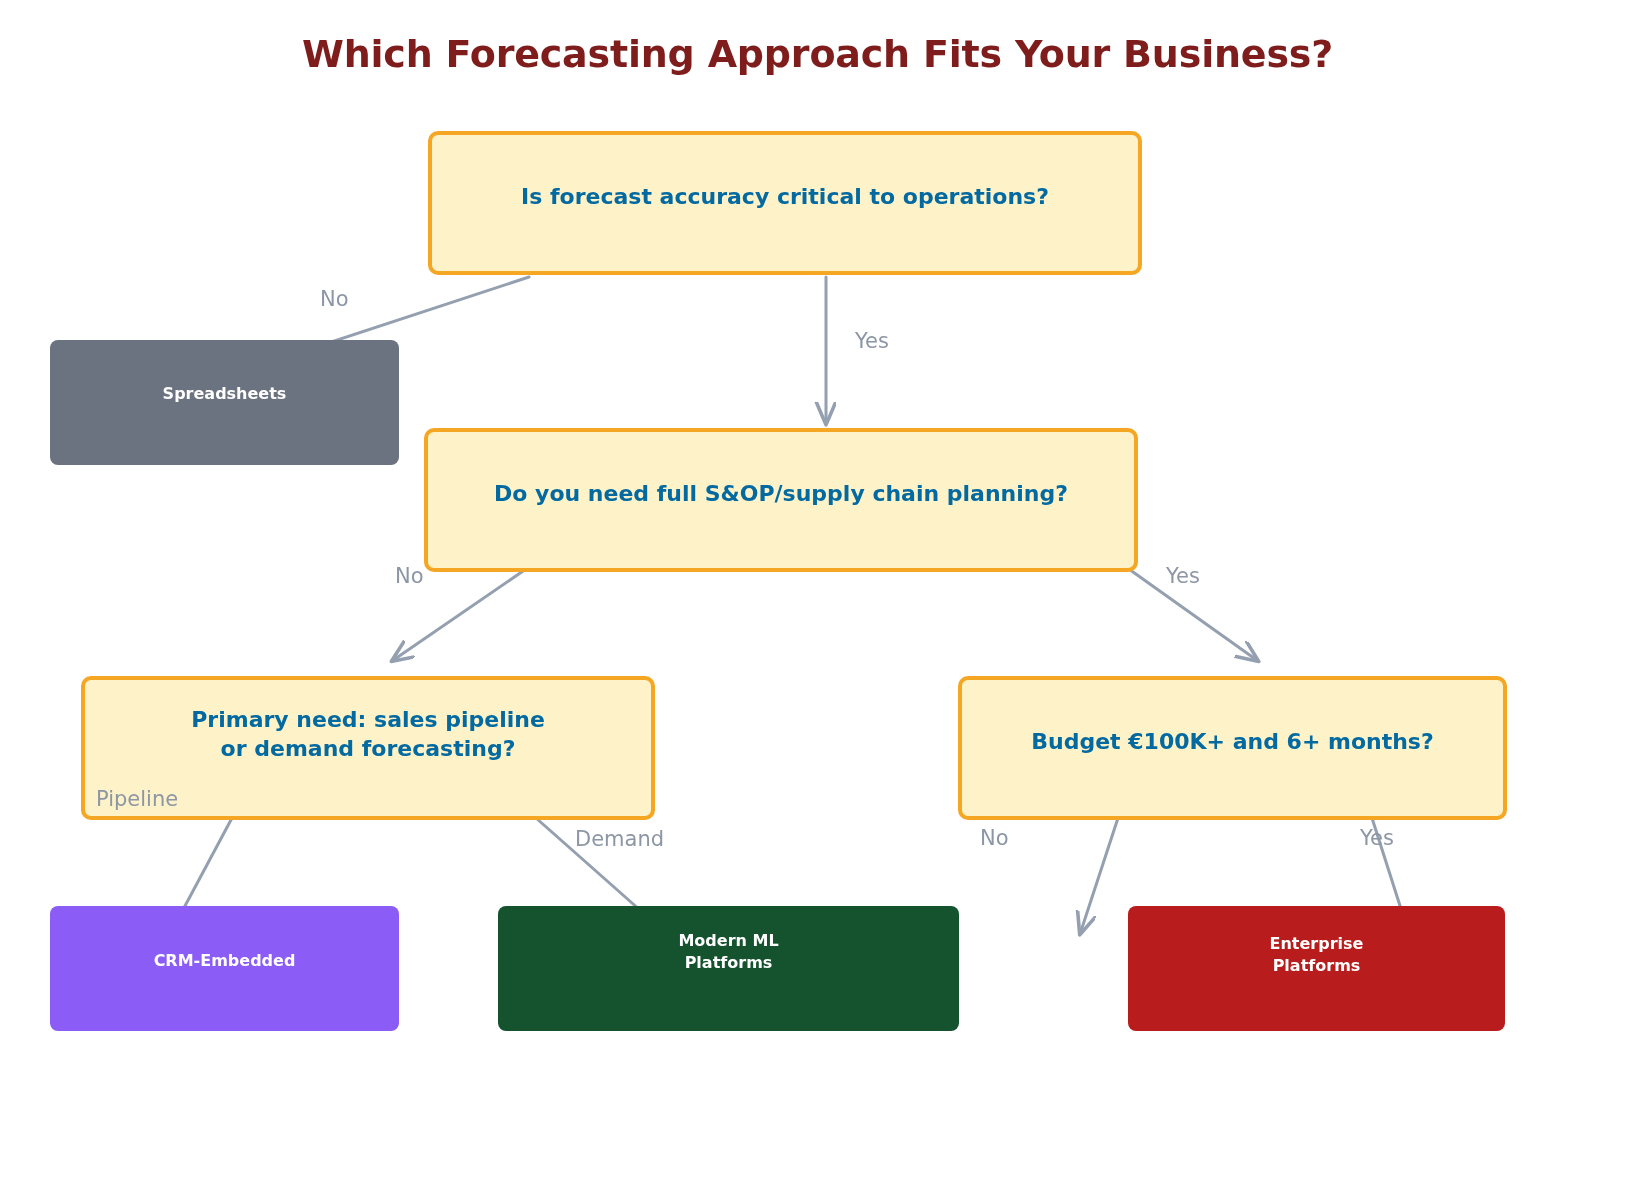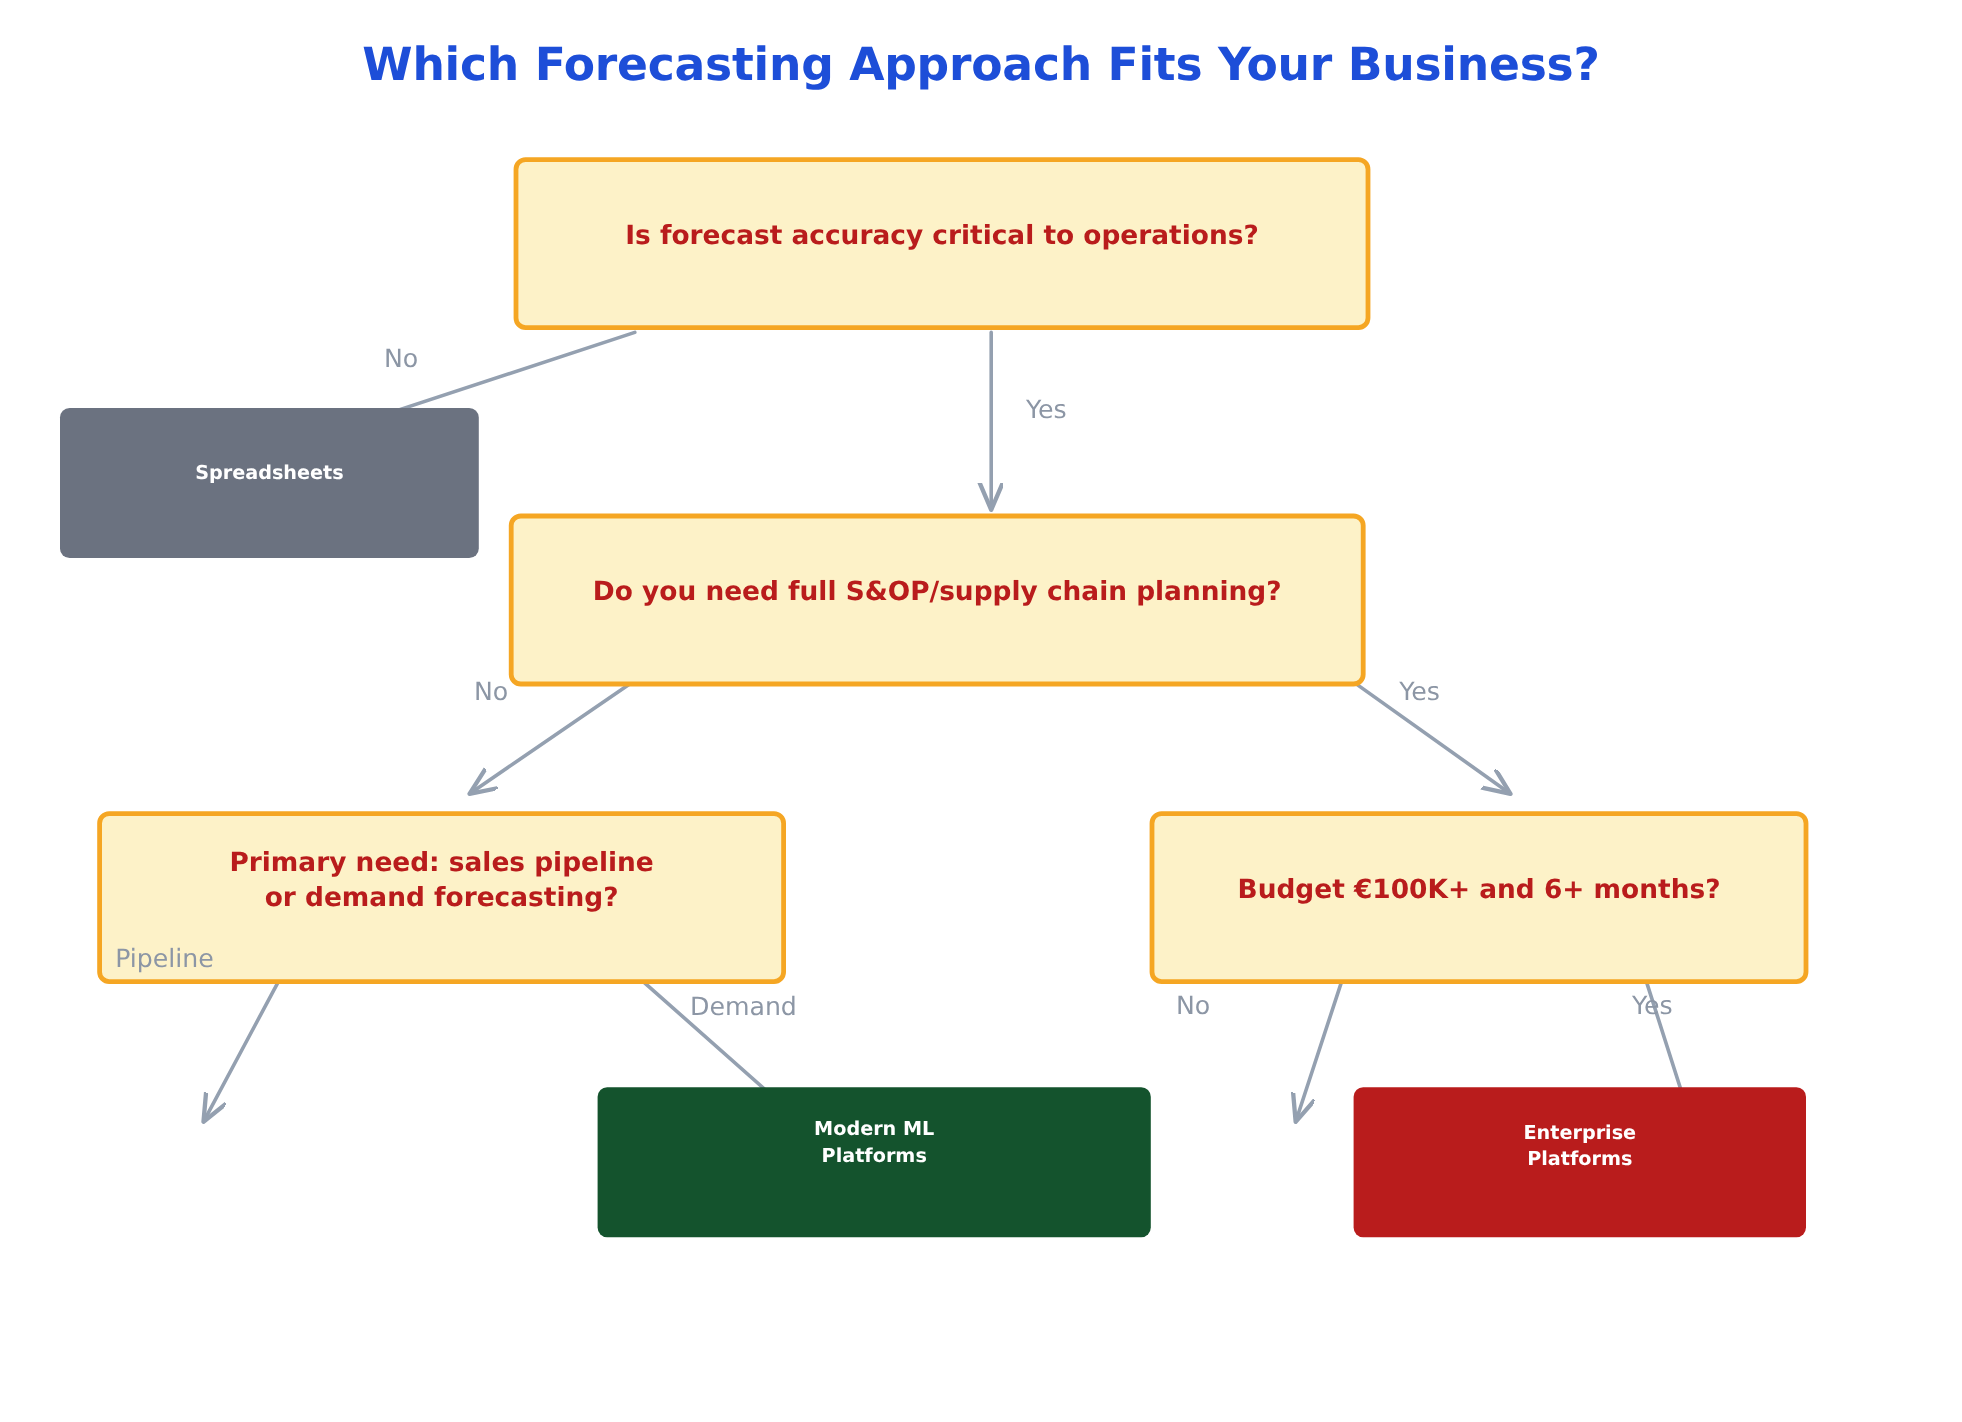--- a/index.html
+++ b/index.html
@@ -18,21 +18,21 @@
     overflow: hidden;
   }
   #title {
     position: absolute;
     left: 0;
     top: 32px;
     width: 1635px;
     text-align: center;
     font-size: 38px;
     font-weight: bold;
-    color: #1d4ed8;
+    color: #7f1d1d;
     letter-spacing: -0.2px;
   }
   #edges {
     position: absolute;
     left: 0;
     top: 0;
     width: 1635px;
     height: 1185px;
     pointer-events: none;
   }
@@ -43,21 +43,21 @@
     align-items: center;
     justify-content: center;
     text-align: center;
     line-height: 1.32;
     white-space: pre-line;
   }
   .decision {
     background: #fdf2c8;
     border: 4px solid #f5a623;
     border-radius: 10px;
-    color: #b91c1c;
+    color: #0369a1;
     font-weight: bold;
     font-size: 22px;
   }
   .outcome {
     border-radius: 8px;
     color: #ffffff;
     font-weight: bold;
     font-size: 16px;
   }
   .edge-label {
@@ -107,20 +107,23 @@
   </div>
 
   <div class="node decision" style="left:958px; top:676px; width:549px; height:144px;justify-content:center;">
     <span style="transform:translateY(-6px);">Budget €100K+ and 6+ months?</span>
   </div>
 
   <div class="node outcome" style="left:50px; top:340px; width:349px; height:125px; background:#6b7280;">
     <span style="transform:translateY(-9px);">Spreadsheets</span>
   </div>
 
+  <div class="node outcome" style="left:50px; top:906px; width:349px; height:125px; background:#8b5cf6;">
+    <span style="transform:translateY(-8px);">CRM-Embedded</span>
+  </div>
 
   <div class="node outcome" style="left:498px; top:906px; width:461px; height:125px; background:#14532d;">
     <span style="transform:translateY(-17px);">Modern ML
 Platforms</span>
   </div>
 
   <div class="node outcome" style="left:1128px; top:906px; width:377px; height:125px; background:#b91c1c;">
     <span style="transform:translateY(-14px);">Enterprise
 Platforms</span>
   </div>

